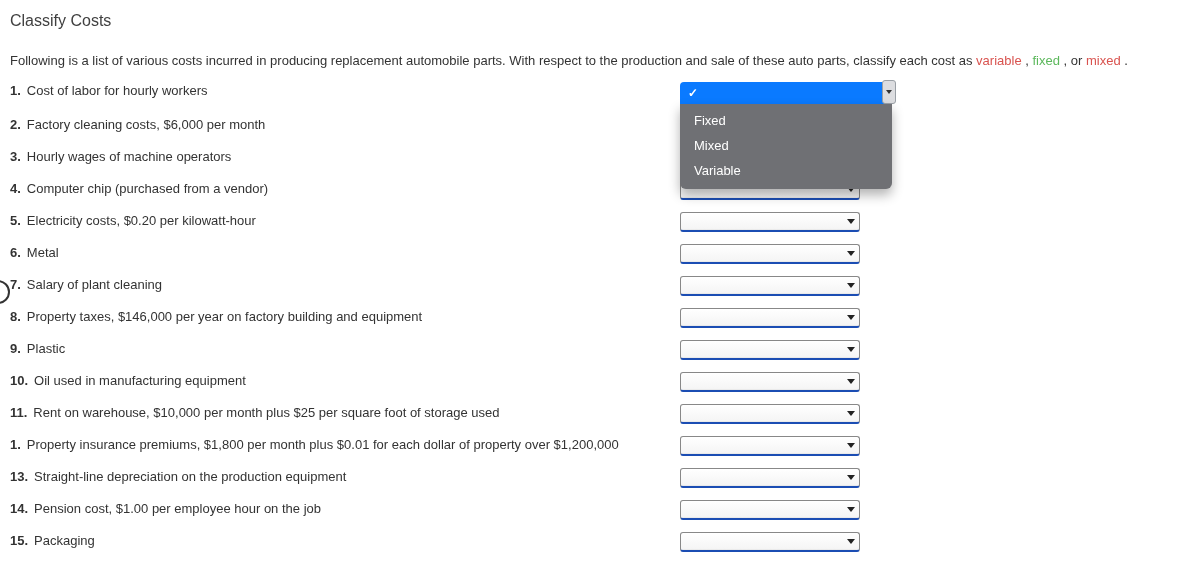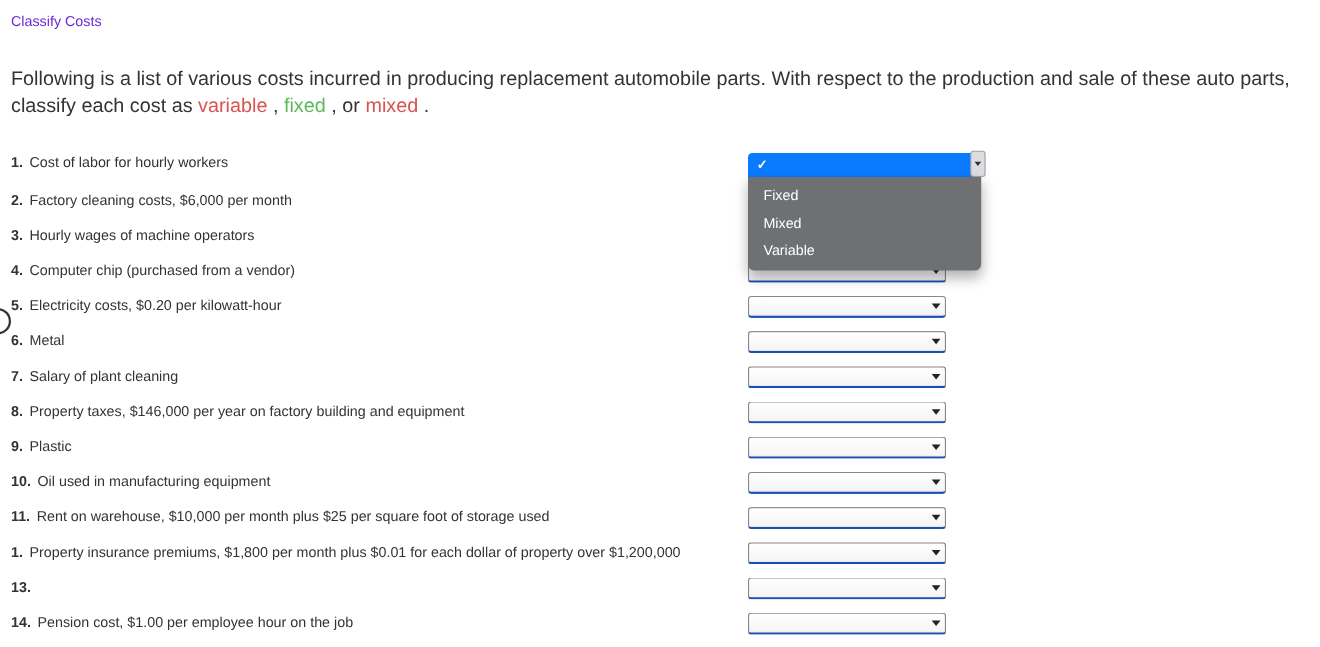--- a/index.html
+++ b/index.html
@@ -4,28 +4,28 @@
   <style>
     * { box-sizing: border-box; margin: 0; padding: 0; }
     body {
       font-family: Verdana, Geneva, sans-serif;
       font-size: 13px;
       color: #333;
       padding: 12px 10px;
       background: #fff;
     }
     .title {
+      font-size: 16px;
+      color: #404040;
+      margin-bottom: 22px;
+    }
+    .intro {
       font-size: 13px;
-      color: #6d28d9;
-      margin-bottom: 32px;
-    }
-    .intro {
-      font-size: 18px;
       color: #333;
-      margin-bottom: 24px;
+      margin-bottom: 6px;
       line-height: 1.4;
     }
     .intro .variable { color: #d9534f; }
     .intro .fixed { color: #5cb85c; }
     .intro .mixed { color: #d9534f; }
     .items { }
     .item-row {
       display: flex;
       align-items: flex-start;
       padding: 6px 0;
@@ -303,20 +303,21 @@
       </div>
       <div class="select-wrap">
         <div class="pseudo-select underline">
           <div class="caret"></div>
         </div>
       </div>
     </div>
     <div class="item-row">
       <div class="item-text">
         <span class="item-num">13.</span>
+        <span class="item-label">Straight-line depreciation on the production equipment</span>
       </div>
       <div class="select-wrap">
         <div class="pseudo-select underline">
           <div class="caret"></div>
         </div>
       </div>
     </div>
     <div class="item-row">
       <div class="item-text">
         <span class="item-num">14.</span>

